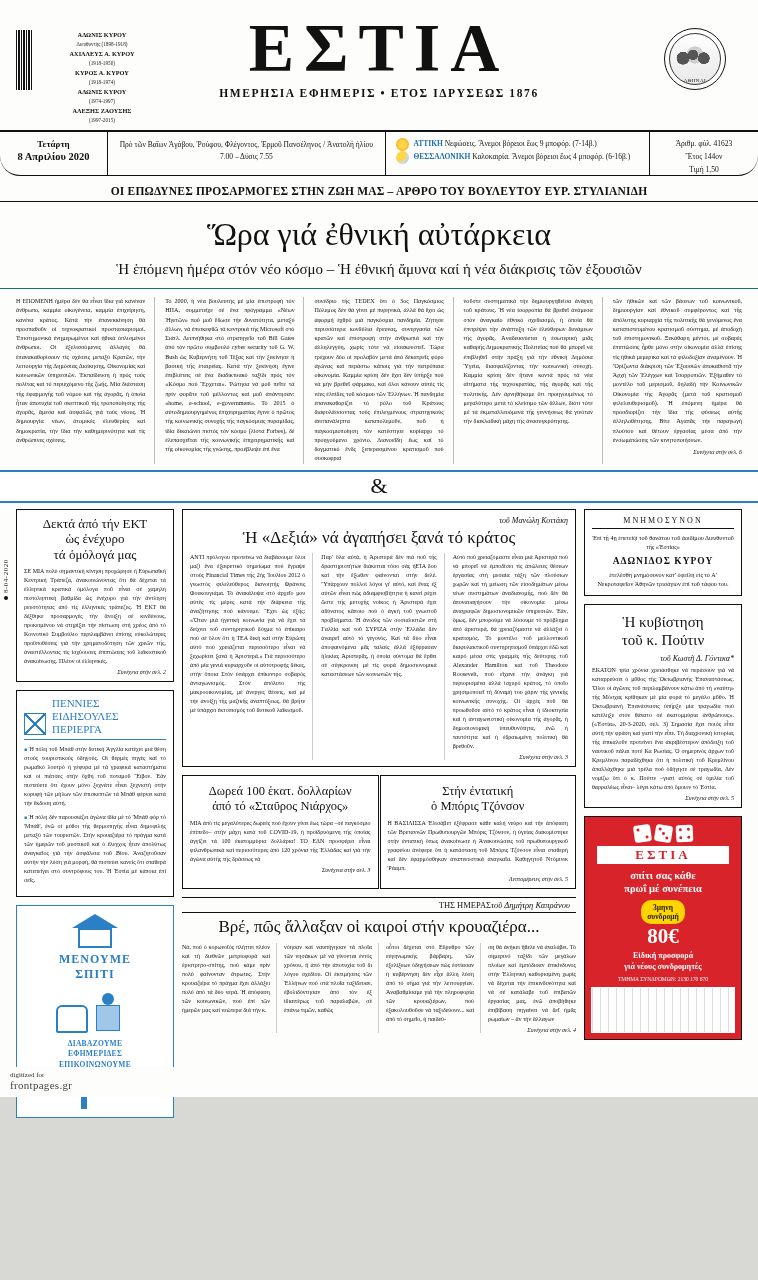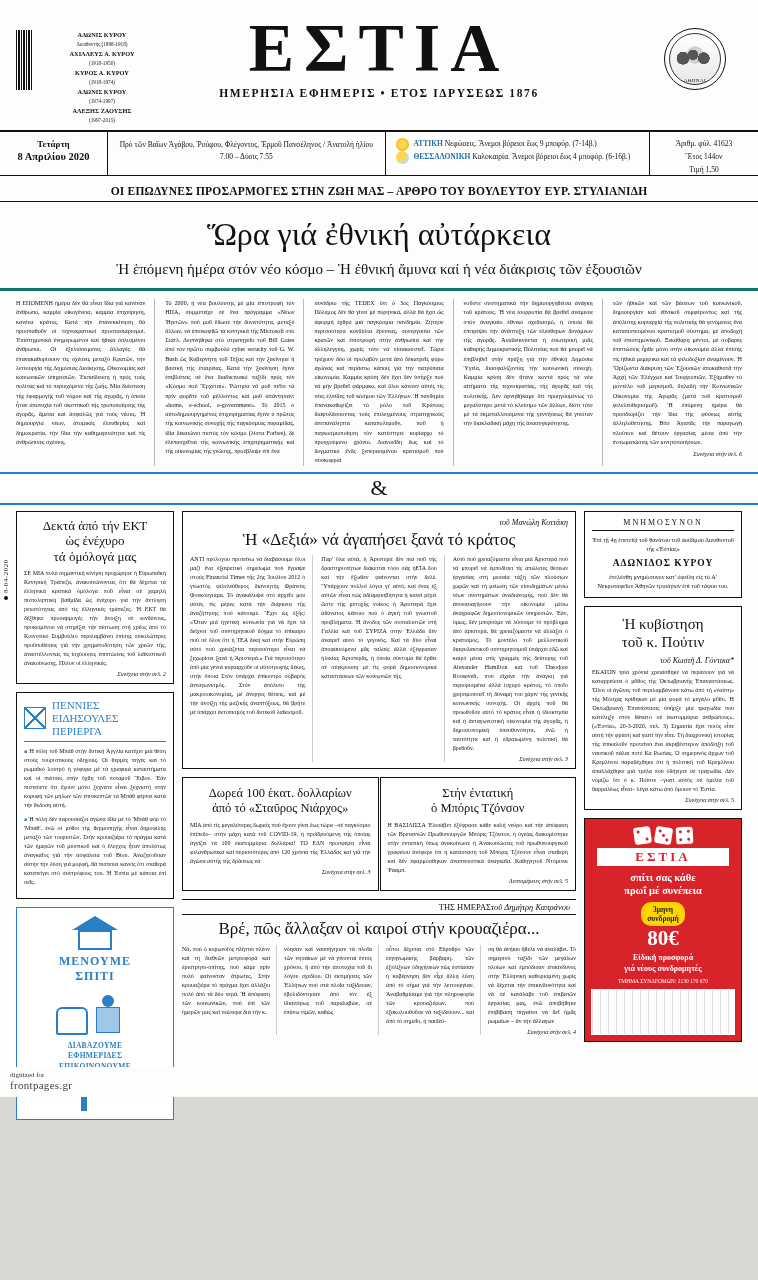--- a/index.html
+++ b/index.html
@@ -78,20 +78,21 @@
   .seal .cap {
     position:absolute; bottom:6px; left:0; right:0; text-align:center;
     font-size:5px; letter-spacing:0.5px;
   }
   
   .infobar {
     display:flex; align-items:stretch;
     border-bottom: 1px solid #111;
     height: 44px;
     font-size: 7.5px;
+    border-radius: 20px;
   }
   .ib-date {
     width: 108px; text-align:center; padding-top:7px;
     border-right: 1px solid #111;
   }
   .ib-date .d1 { font-size:9px; font-weight:bold; }
   .ib-date .d2 { font-size:10.5px; font-weight:bold; margin-top:2px;}
   .ib-saints {
     flex: 1.55; text-align:center; padding: 7px 6px 0 6px;
     border-right: 1px solid #111; line-height:1.55;
@@ -128,21 +129,21 @@
   .lead-head {
     text-align:center;
     font-size: 32px;
     padding: 14px 10px 8px 10px;
     font-family: "Liberation Serif", serif;
   }
   .lead-sub {
     text-align:center;
     font-size: 15px;
     padding: 0 20px 10px 20px;
-    border-bottom: 3px solid #0f766e;
+    border-bottom: 1px solid #0f766e;
   }
   
   .lead-cols {
     display: flex;
     padding: 8px 16px 6px 16px;
     gap: 10px;
     border-bottom: 2px solid #2b7fc4;
     position:relative;
   }
   .lead-cols .col {
@@ -217,21 +218,21 @@
     transform: rotate(-90deg);
     transform-origin: left top;
     font-size: 7px; color:#222;
     letter-spacing:0.5px;
     white-space:nowrap;
   }
   .vdate .dot { display:inline-block; width:4px;height:4px;background:#111;border-radius:50%; margin-right:3px;}
 
   
   .pennies-head {
-    display:flex; align-items:center; gap:6px;
+    display:flex; align-items:flex-end; gap:6px;
     border-bottom:1px solid #2b7fc4; padding-bottom:4px; margin-bottom:5px;
   }
   .pennies-head .emblem {
     width:22px;height:22px;flex:none;
     border:1px solid #2b7fc4;
     background:
       linear-gradient(45deg,transparent 45%,#2b7fc4 46% 54%, transparent 55%),
       linear-gradient(-45deg,transparent 45%,#2b7fc4 46% 54%, transparent 55%);
   }
   .pennies-head .t {

